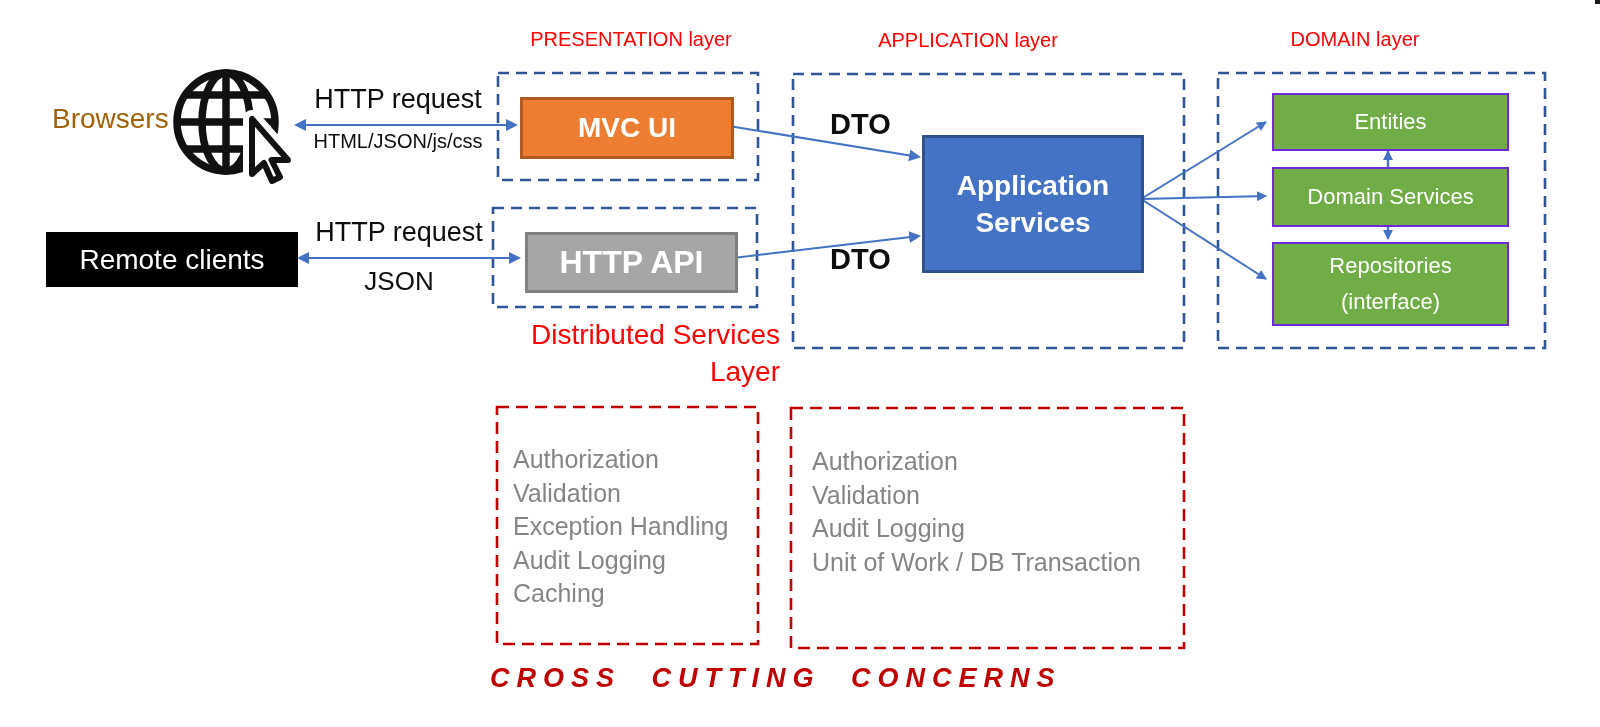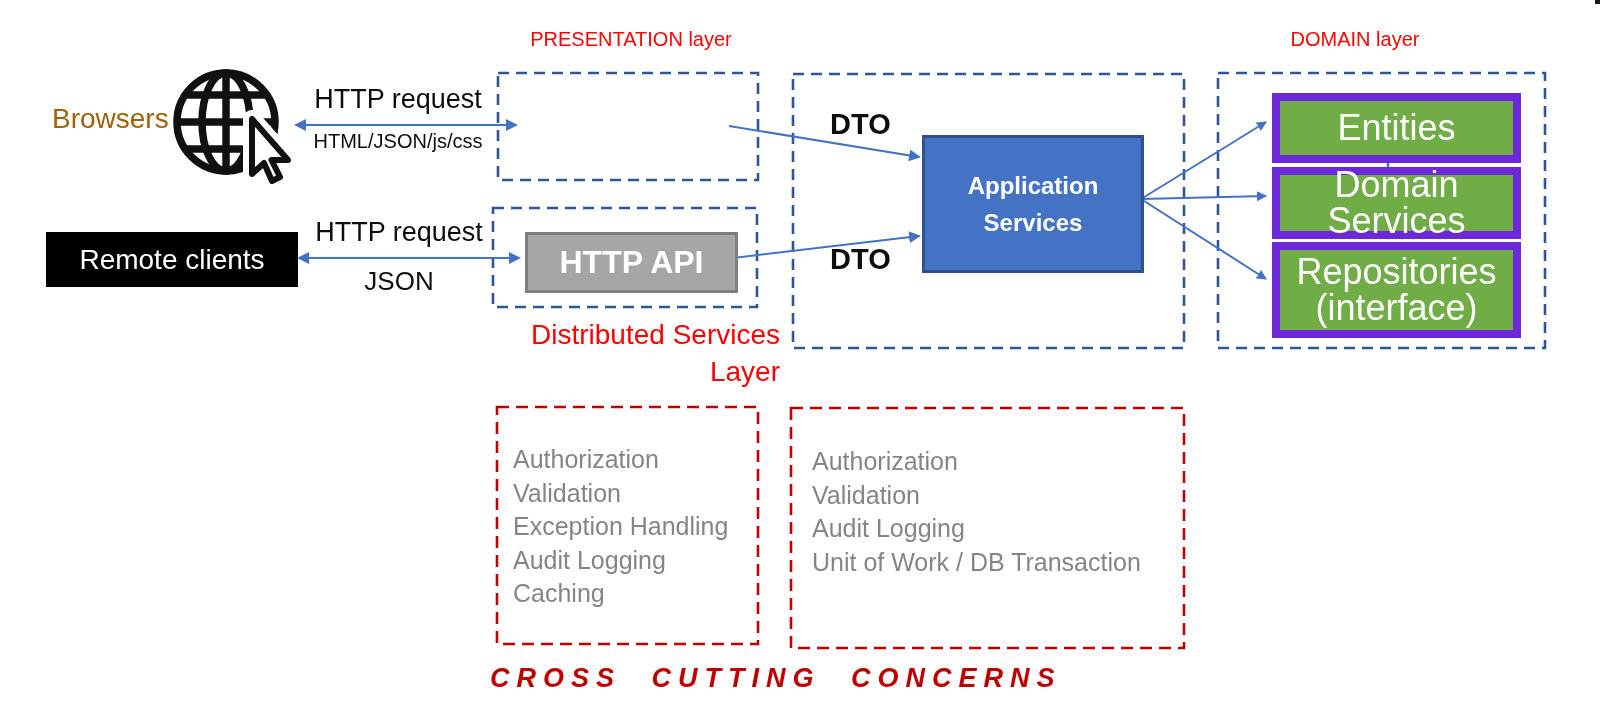--- a/index.html
+++ b/index.html
@@ -30,22 +30,22 @@
   .conn-sub {
     position:absolute; color:#0d0d0d; text-align:center; white-space:nowrap;
   }
   .solid-box {
     position:absolute;
     display:flex; align-items:center; justify-content:center;
     color:#ffffff; text-align:center;
   }
   .mvc-box   { background:#ED7D31; border:3px solid #AE5A21; font-weight:bold; font-size:28px; }
   .api-box   { background:#A6A6A6; border:3px solid #7F7F7F; font-weight:bold; font-size:32px; }
-  .app-box   { background:#4472C4; border:3px solid #2F528F; font-weight:bold; font-size:24px; line-height:37px; }
-  .green-box { background:#70AD47; border:8px solid #6d28d9; font-size:36px; line-height:36px; }
+  .app-box   { background:#4472C4; border:3px solid #2F528F; font-weight:bold; font-size:28px; line-height:37px; }
+  .green-box { background:#70AD47; border:2px solid #6d28d9; font-size:22px; line-height:36px; }
   .remote-box{ background:#000000; font-size:28px; }
   .dto-label { position:absolute; color:#0d0d0d; font-size:29px; white-space:nowrap;font-weight:bold; }
   .concern-list {
     position:absolute; color:#858585; font-size:25px; line-height:33.5px; white-space:nowrap;
   }
   .dsl-title {
     position:absolute; color:#FF0000; font-size:28px; line-height:37px; text-align:right; white-space:nowrap;
   }
   .footer-text {
     position:absolute;
@@ -116,30 +116,34 @@
 
   <div class="solid-box remote-box" style="left:46px; top:232px; width:252px; height:55px;">
     <span>Remote clients</span>
   </div>
 
   <div class="conn-label" style="left:309px; top:217px; width:180px;">HTTP request</div>
   <div class="conn-sub" style="left:309px; top:266px; width:180px; font-size:26px;">JSON</div>
 
   <div class="layer-title" style="left:481px; top:28px; width:300px;">PRESENTATION layer</div>
 
+  <div class="solid-box mvc-box" style="left:520px; top:97px; width:208px; height:56px;">
+    <span>MVC UI</span>
+  </div>
 
   <div class="solid-box api-box" style="left:525px; top:232px; width:207px; height:55px;">
     <span>HTTP API</span>
   </div>
 
   <div class="dsl-title" style="left:480px; top:316px; width:300px;">
     <div>Distributed Services</div>
     <div>Layer</div>
   </div>
 
+  <div class="layer-title" style="left:818px; top:29px; width:300px;">APPLICATION layer</div>
 
   <div class="dto-label" style="left:830px; top:108px;">DTO</div>
   <div class="dto-label" style="left:830px; top:243px;">DTO</div>
 
   <div class="solid-box app-box" style="left:922px; top:135px; width:216px; height:132px;">
     <div>
       <div>Application</div>
       <div>Services</div>
     </div>
   </div>

